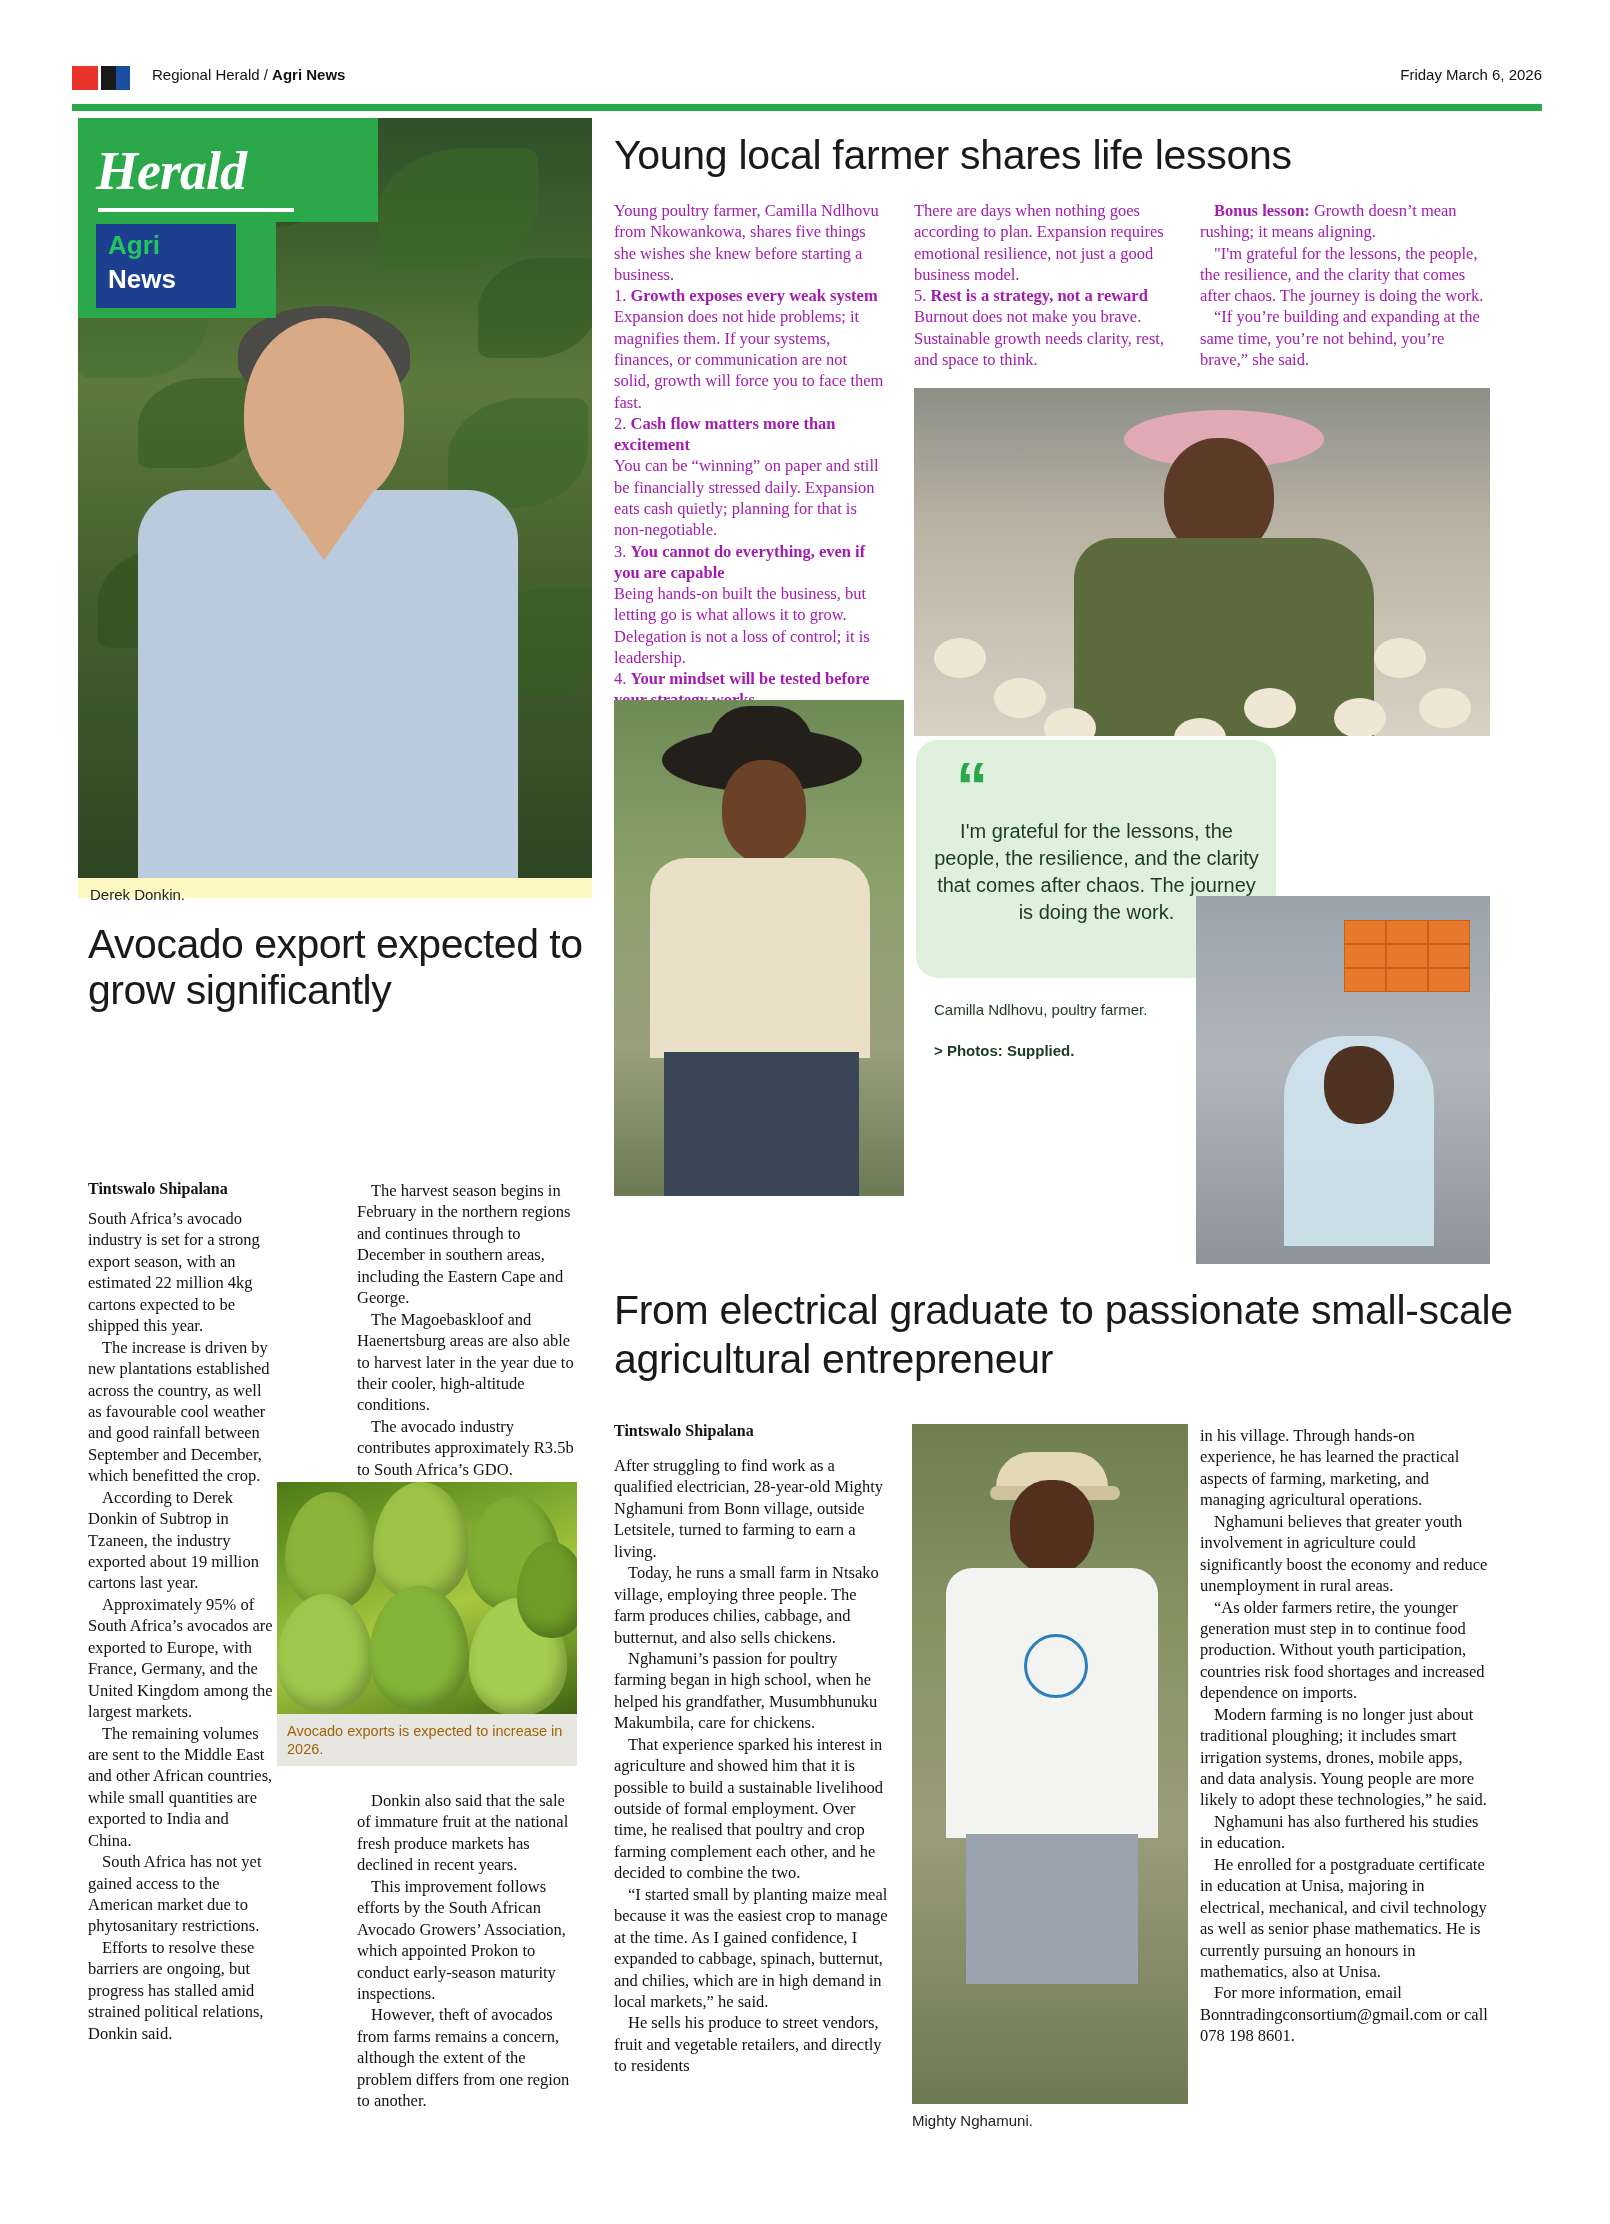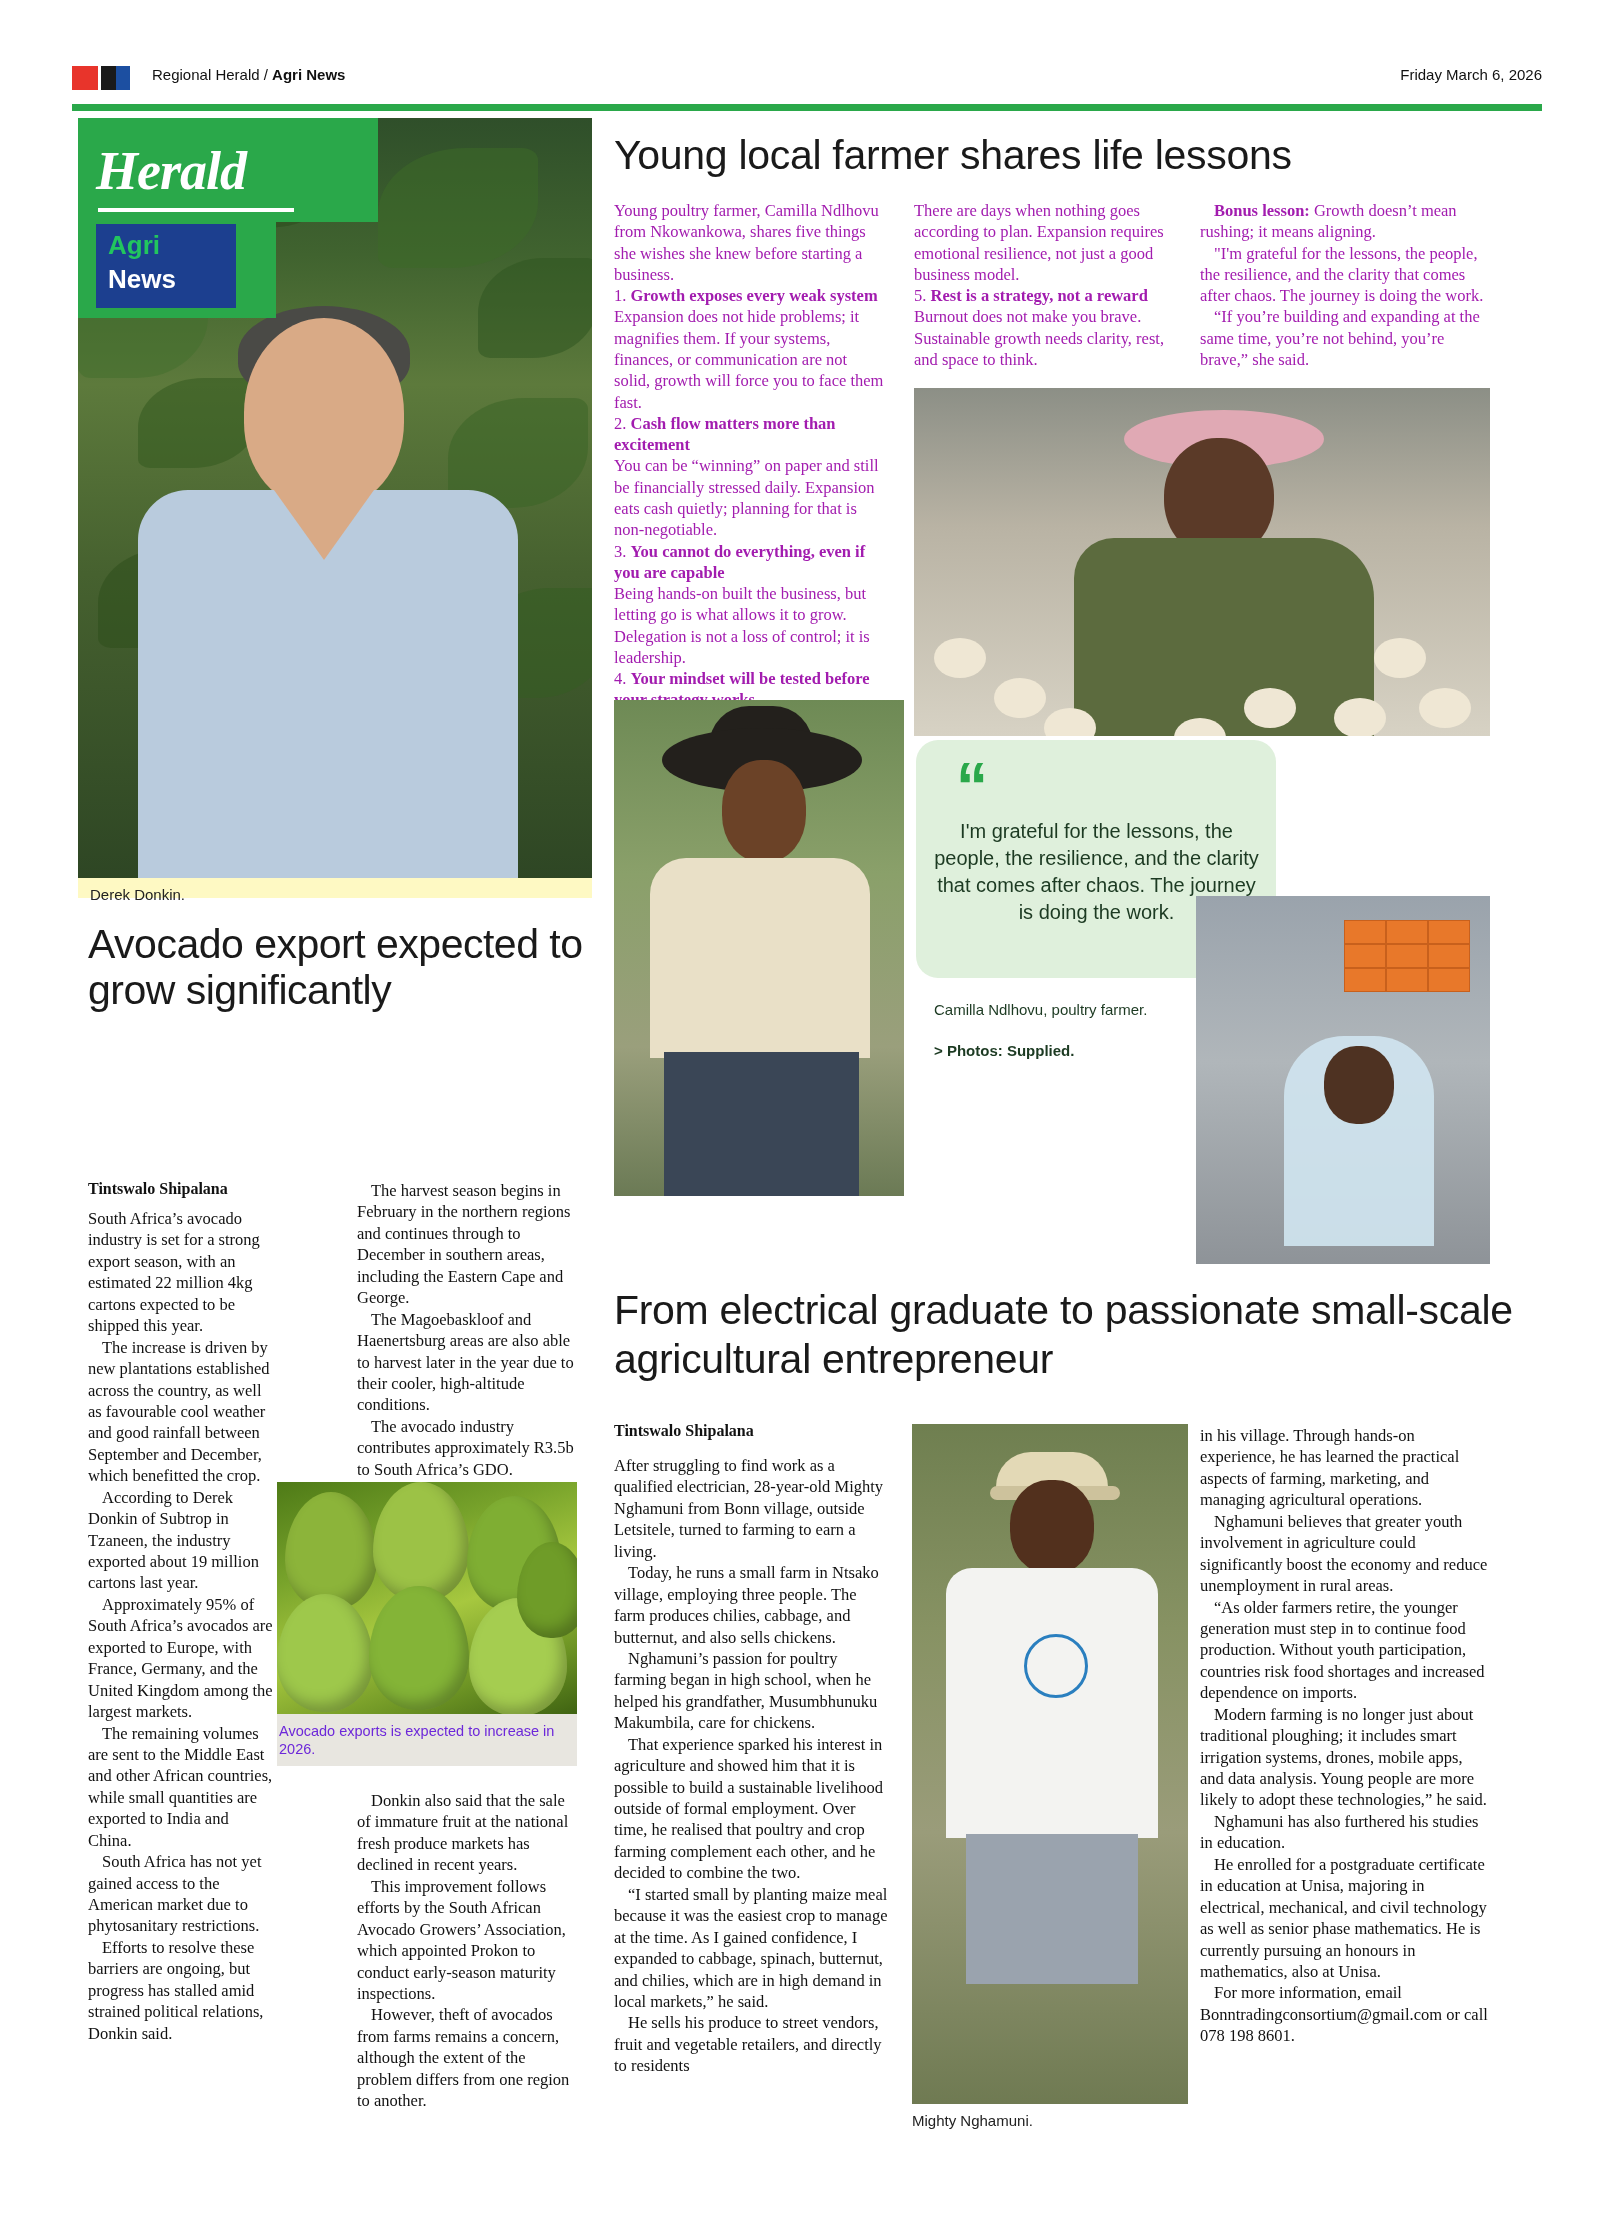--- a/index.html
+++ b/index.html
@@ -46,21 +46,21 @@
   .col-b2{position:absolute;left:357px;top:1790px;width:220px;}
 
   .bodytext{font-family:"Liberation Serif",serif;font-size:16.5px;line-height:1.30;color:#111;text-align:left;}
   .bodytext p{margin:0;text-indent:14px;}
   .bodytext p.noind{text-indent:0;}
 
   .avopic{position:absolute;left:277px;top:1482px;width:300px;height:232px;
     background:linear-gradient(160deg,#4e7a17 0%,#78a32b 30%,#a7c83f 55%,#6d9424 80%,#3f6312 100%);overflow:hidden;}
   .avo{position:absolute;border-radius:50% 50% 48% 48%/58% 58% 42% 42%;background:#8cb43a;box-shadow:inset -6px -8px 14px rgba(0,0,0,.25);}
   .capt-avo{position:absolute;left:277px;top:1714px;width:300px;height:52px;background:#e8e6e0;}
-  .capt-avo span{position:absolute;left:2px;top:8px;width:282px;font-family:"Liberation Sans",sans-serif;font-size:14.5px;line-height:1.25;color:#6d28d9;}
+  .capt-avo span{position:absolute;left:10px;top:8px;width:282px;font-family:"Liberation Sans",sans-serif;font-size:14.5px;line-height:1.25;color:#a16207;}
 
   
   .headline-young{position:absolute;left:614px;top:132px;width:930px;
     font-family:"Liberation Sans",sans-serif;font-size:41px;color:#1a1a1a;letter-spacing:-0.3px;}
 
   .yc1{position:absolute;left:614px;top:200px;width:272px;}
   .yc2{position:absolute;left:914px;top:200px;width:252px;}
   .yc3{position:absolute;left:1200px;top:200px;width:290px;}
   .ybody{font-family:"Liberation Serif",serif;font-size:16.5px;line-height:1.29;color:#a21caf;}
   .ybody p{margin:0;}

